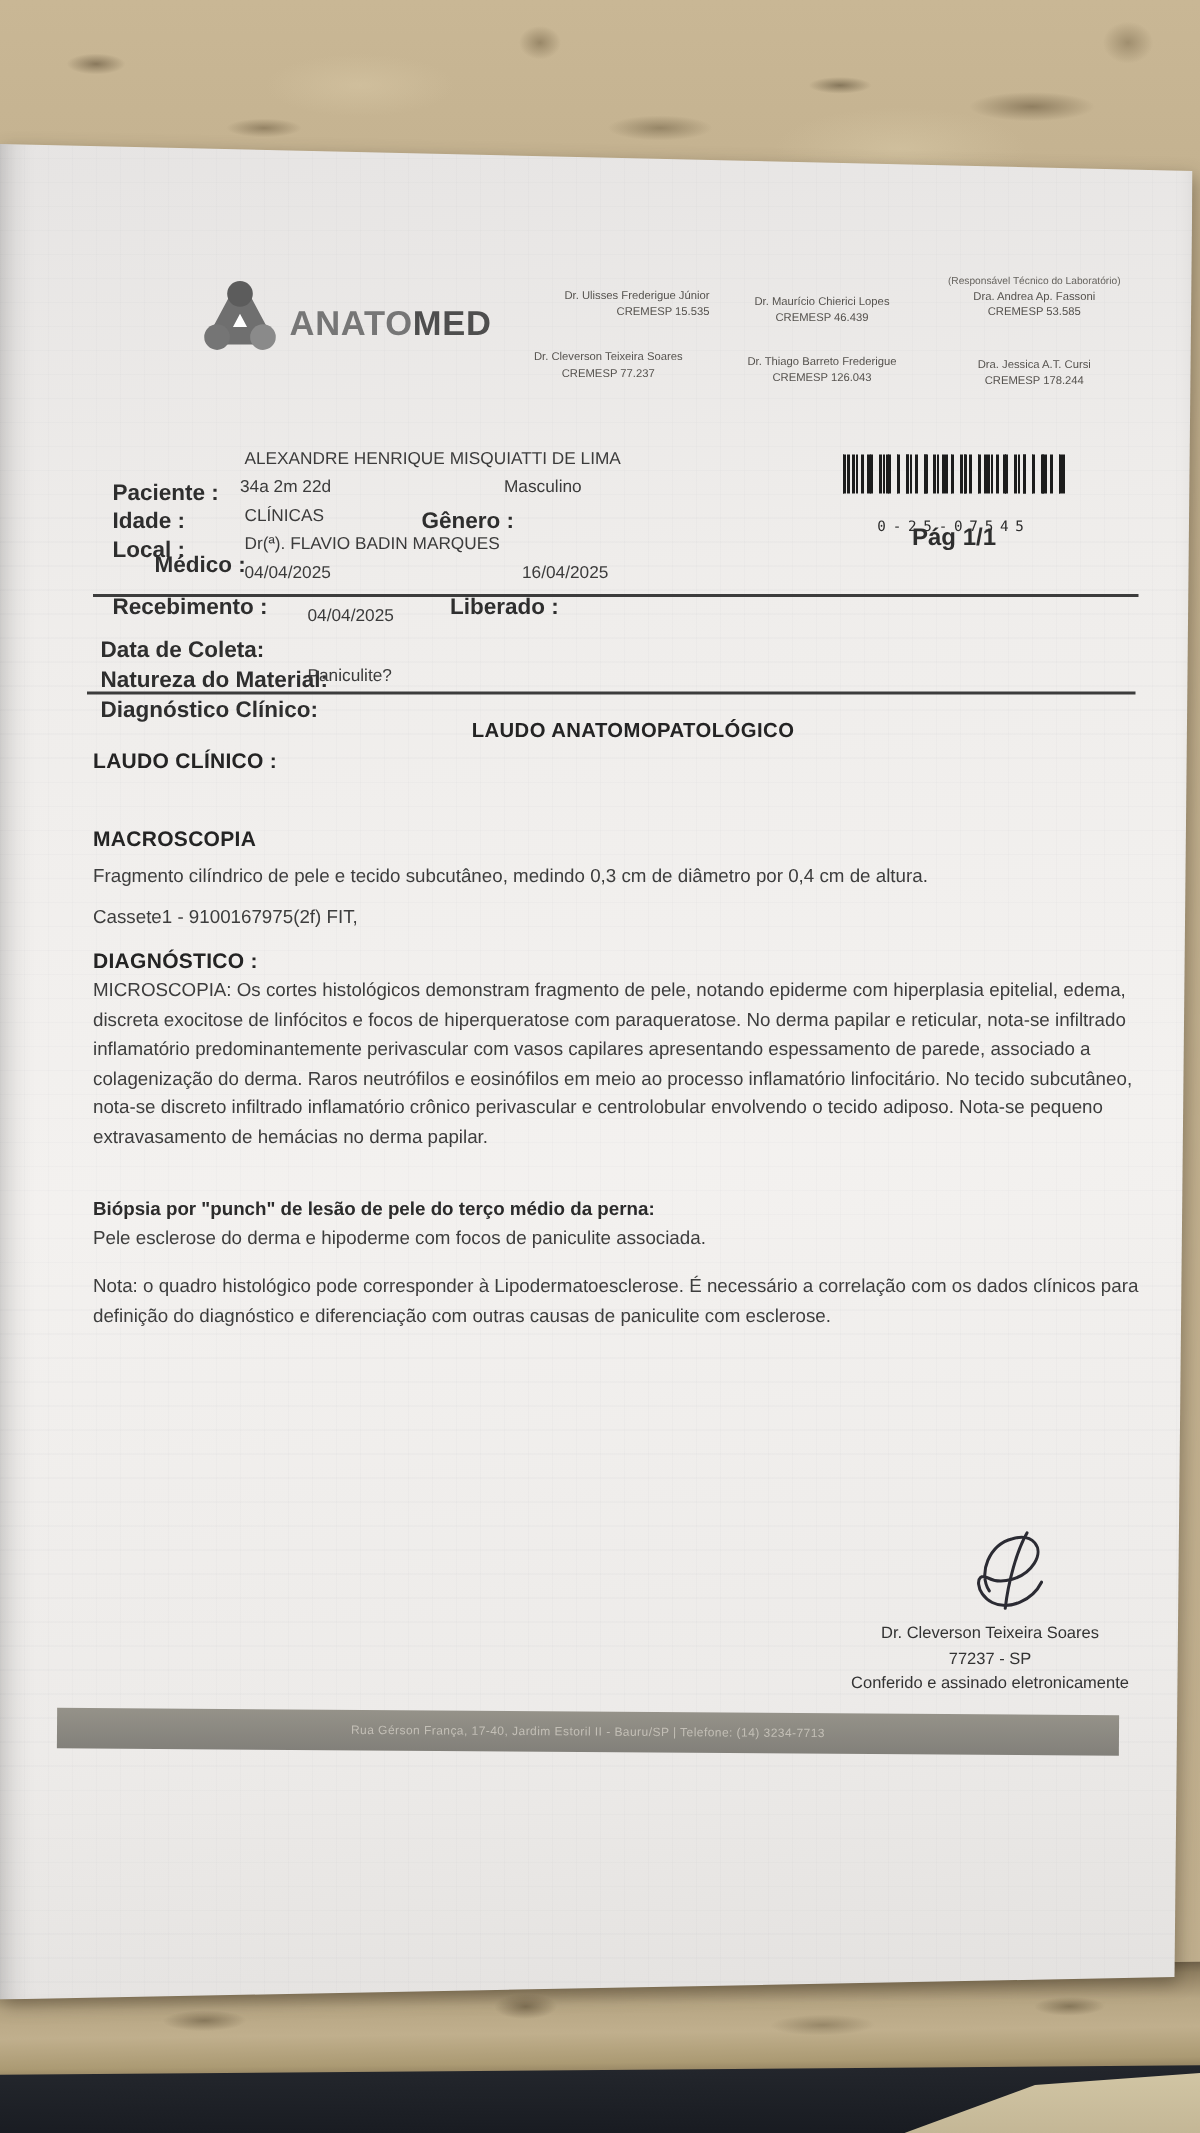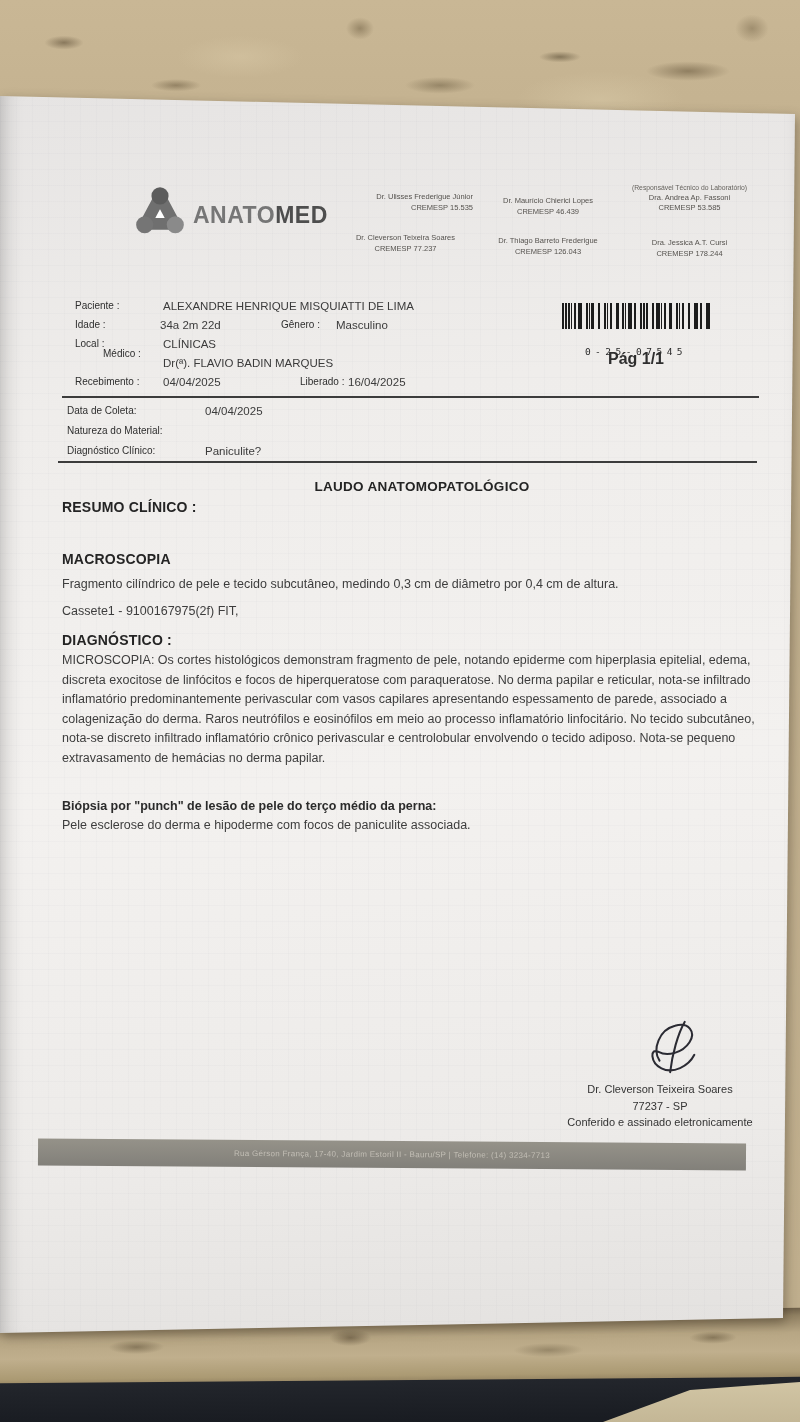--- a/index.html
+++ b/index.html
@@ -44,21 +44,21 @@
     box-shadow:inset 14px 0 22px -14px rgba(0,0,0,.28), inset -10px 0 18px -12px rgba(0,0,0,.18);}
   .content{position:absolute;inset:0;color:#3a3a3a;}
   .abs{position:absolute;}
   
   .logo-text{font-size:23px;letter-spacing:.5px;color:#767676;font-weight:bold;}
   .logo-text .bold2{color:#4e4e4e;}
   .staff{font-size:7.5px;line-height:9.5px;text-align:center;color:#55524e;}
   .staff .crm{margin-top:1px;}
   .staff .resp{font-size:6.8px;color:#66635e;}
   
-  .plabel{font-weight:normal;font-size:10px;color:#2e2e2e;white-space:nowrap;}
+  .plabel{font-weight:bold;font-size:15px;color:#2e2e2e;white-space:nowrap;margin-top:20px;}
   .pvalue{font-size:11.5px;color:#3b3b3b;white-space:nowrap;}
   .rule{height:2.2px;background:#3c3c3c;}
   
   .bars{height:26px;width:148px;
     background-image:
       repeating-linear-gradient(90deg,#1c1c1c 0 2px,transparent 2px 6px),
       repeating-linear-gradient(90deg,#1c1c1c 0 1px,transparent 1px 9px),
       repeating-linear-gradient(90deg,transparent 0 3px,#1c1c1c 3px 5px,transparent 5px 13px);}
   .bar-num{font-family:"DejaVu Sans Mono",monospace;font-size:9.5px;letter-spacing:4.5px;
     color:#2c2c2c;text-align:center;margin-top:17px;}
@@ -154,32 +154,33 @@
     <div class="abs plabel" style="left:67px;top:405px;">Data de Coleta:</div>
     <div class="abs pvalue" style="left:205px;top:405px;">04/04/2025</div>
     <div class="abs plabel" style="left:67px;top:425px;">Natureza do Material:</div>
     <div class="abs pvalue" style="left:205px;top:425px;"></div>
     <div class="abs plabel" style="left:67px;top:445px;">Diagnóstico Clínico:</div>
     <div class="abs pvalue" style="left:205px;top:445px;">Paniculite?</div>
     <div class="abs rule" style="left:58px;top:461px;width:699px;"></div>
 
     <div class="abs h-title" style="left:62px;top:479px;">LAUDO ANATOMOPATOLÓGICO</div>
 
-    <div class="abs h-sec" style="left:62px;top:499px;">RESUMO CLÍNICO :</div>
+    <div class="abs h-sec" style="left:62px;top:499px;">LAUDO CLÍNICO :</div>
 
     <div class="abs h-sec" style="left:62px;top:551px;">MACROSCOPIA</div>
     <div class="abs body-txt" style="left:62px;top:575px;width:700px;">Fragmento cilíndrico de pele e tecido subcutâneo, medindo 0,3 cm de diâmetro por 0,4 cm de altura.</div>
     <div class="abs body-txt" style="left:62px;top:602px;">Cassete1 - 9100167975(2f) FIT,</div>
 
     <div class="abs h-sec" style="left:62px;top:632px;">DIAGNÓSTICO :</div>
     <div class="abs body-txt" style="left:62px;top:651px;width:700px;">MICROSCOPIA: Os cortes histológicos demonstram fragmento de pele, notando epiderme com hiperplasia epitelial, edema, discreta exocitose de linfócitos e focos de hiperqueratose com paraqueratose. No derma papilar e reticular, nota-se infiltrado inflamatório predominantemente perivascular com vasos capilares apresentando espessamento de parede, associado a colagenização do derma. Raros neutrófilos e eosinófilos em meio ao processo inflamatório linfocitário. No tecido subcutâneo, nota-se discreto infiltrado inflamatório crônico perivascular e centrolobular envolvendo o tecido adiposo. Nota-se pequeno extravasamento de hemácias no derma papilar.</div>
 
     <div class="abs b-head" style="left:62px;top:799px;">Biópsia por "punch" de lesão de pele do terço médio da perna:</div>
     <div class="abs body-txt" style="left:62px;top:816px;width:700px;">Pele esclerose do derma e hipoderme com focos de paniculite associada.</div>
 
+    <div class="abs body-txt" style="left:62px;top:848px;width:705px;">Nota: o quadro histológico pode corresponder à Lipodermatoesclerose. É necessário a correlação com os dados clínicos para definição do diagnóstico e diferenciação com outras causas de paniculite com esclerose.</div>
 
     <div class="abs" style="left:646px;top:1018px;">
       <svg viewBox="0 0 60 64" width="58" height="62">
         <g fill="none" stroke="#2b2b33" stroke-width="2.1" stroke-linecap="round">
           <path d="M40 4 C33 16 27 38 25 56"></path>
           <path d="M14 44 C6 32 14 12 30 8 C44 4 52 14 45 25 C38 36 22 40 13 35 C4 30 4 46 16 52 C28 58 44 50 50 38"></path>
         </g>
       </svg>
     </div>
     <div class="abs sig-block" style="left:545px;top:1083px;">Dr. Cleverson Teixeira Soares</div>

